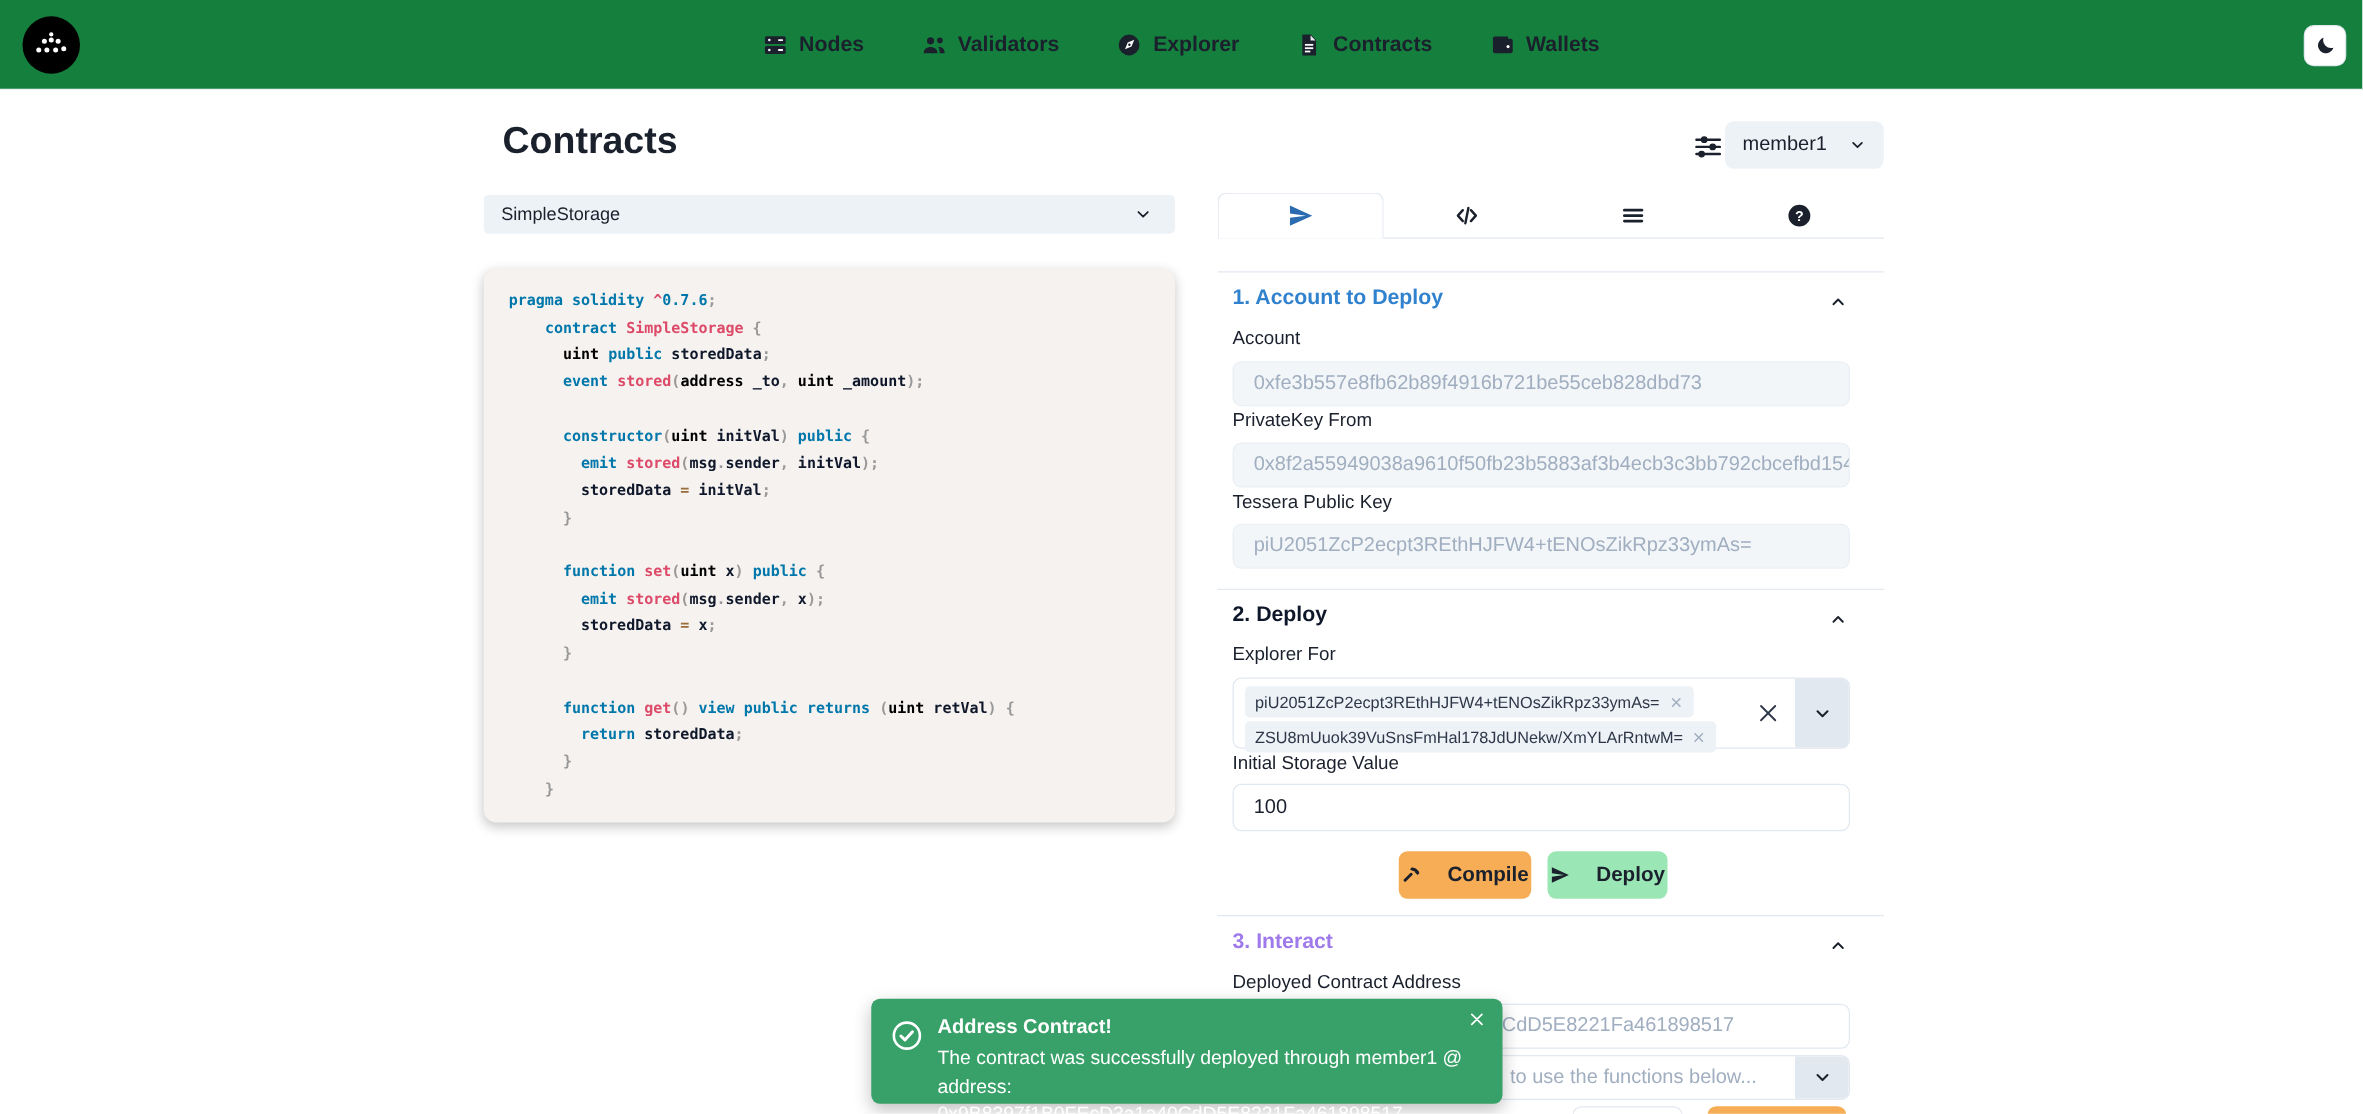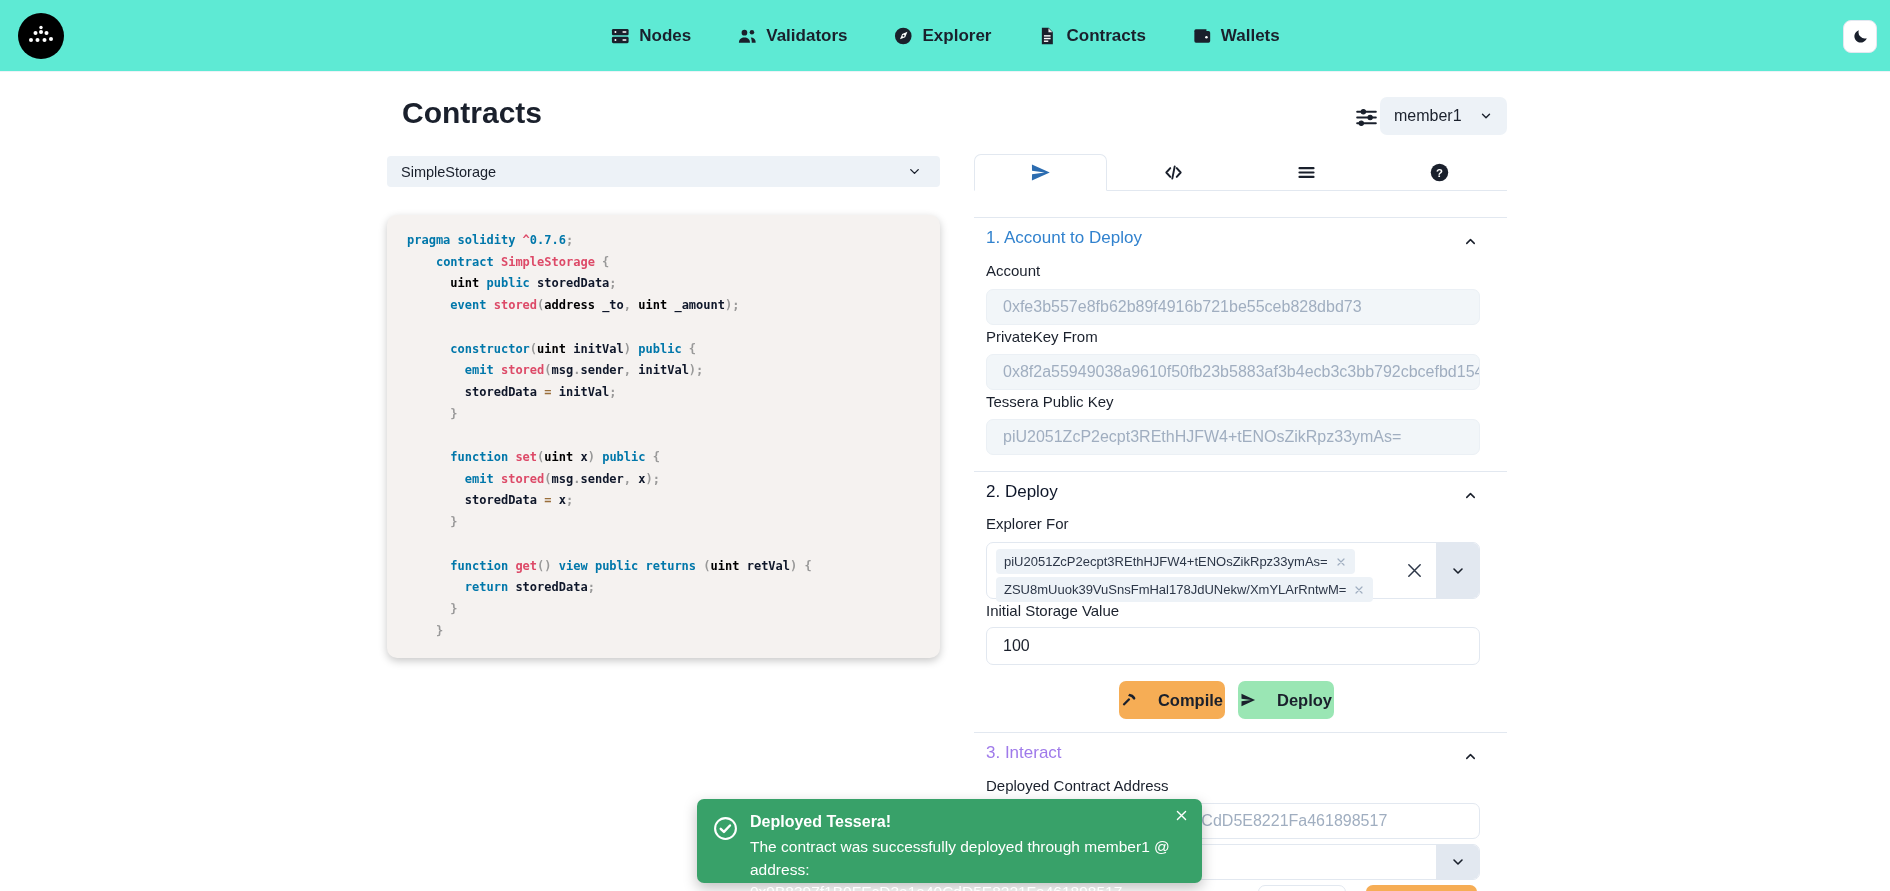--- a/index.html
+++ b/index.html
@@ -1,21 +1,21 @@
 <!DOCTYPE html>
 <html><head>
 <meta charset="utf-8">
 <style>
   * { margin:0; padding:0; box-sizing:border-box; }
   html,body { width:1890px; height:891px; }
   body { font-family:"Liberation Sans", sans-serif; background:#fff; color:#1A202C; position:relative; overflow:hidden; }
   svg { display:block; }
 
   
-  .header { position:absolute; left:0; top:0; width:1890px; height:72px; background:#5eead4; border-bottom:1px solid #EDF2F7; }
+  .header { position:absolute; left:0; top:0; width:1890px; height:72px; background:#15803d; border-bottom:1px solid #EDF2F7; }
   .logo { position:absolute; left:18px; top:13px; width:46px; height:46px; border-radius:50%; background:#000; }
   .nav { position:absolute; left:50%; top:0; transform:translateX(-50%); height:72px; display:flex; align-items:center; gap:46px; }
   .nav-item { display:flex; align-items:center; gap:9px; font-size:17px; font-weight:700; color:#1A202C; cursor:pointer; white-space:nowrap; }
   .nav-item .ic { width:20px; height:20px; }
   .theme-btn { position:absolute; left:1843px; top:20px; width:34px; height:33px; border:1px solid #E2E8F0; border-radius:8px; background:#fff; display:flex; align-items:center; justify-content:center; }
 
   
   .h1 { position:absolute; left:402px; top:96px; font-size:30px; font-weight:700; color:#1A202C; }
   .sliders { position:absolute; left:1354px; top:105px; width:25px; height:25px; color:#1A202C; }
   .member-btn { position:absolute; left:1380px; top:97px; height:38px; padding:0 14px; background:#EDF2F7; border-radius:7px; display:flex; align-items:center; gap:17px; font-size:16px; font-weight:500; color:#1A202C; }
@@ -29,21 +29,21 @@
   .code-line { font-family:"DejaVu Sans Mono", monospace; font-size:12px; line-height:21.7px; white-space:pre; font-weight:bold; color:#111; }
   .tok-k{color:#0077aa}.tok-f{color:#dd4a68}.tok-b{color:#000000}.tok-p{color:#999}.tok-o{color:#9a6e3a}.tok-n{color:#0f172a}.tok-t{color:#111}
 
   
   .tabbar { position:absolute; left:974px; top:154px; width:533px; height:37px; display:flex; border-bottom:1px solid #E2E8F0; }
   .tab { width:133px; height:37px; display:flex; align-items:center; justify-content:center; color:#1A202C; }
   .tab.active { background:#fff; border:1px solid #E2E8F0; border-bottom-color:#fff; border-radius:7px 7px 0 0; margin-bottom:-1px; color:#2B6CB0; }
   .tab .ic { width:21px; height:21px; }
 
   .section { position:absolute; left:974px; width:533px; border-top:1px solid #E2E8F0; }
-  .sec-title { position:absolute; left:12px; top:10px; font-size:17px; font-weight:400; }
+  .sec-title { position:absolute; left:12px; top:10px; font-size:17px; font-weight:700; }
   .sec-chev { position:absolute; right:29px; top:16px; width:15px; height:15px; color:#1A202C; }
   .flabel { position:absolute; left:12px; font-size:15px; font-weight:500; color:#1A202C; }
   .ro-input { position:absolute; left:12px; width:494px; height:36px; background:#F2F6F9; border:1px solid #EBF0F5; border-radius:7px; line-height:34px; padding:0 16px; font-size:16px; color:#A0AEC0; white-space:nowrap; overflow:hidden; }
   .w-input { position:absolute; left:12px; width:494px; height:38px; background:#fff; border:1px solid #E2E8F0; border-radius:7px; line-height:36px; padding:0 16px; font-size:16px; color:#1A202C; white-space:nowrap; overflow:hidden; }
 
   
   .mselect { position:absolute; left:12px; top:70px; width:494px; height:57px; background:#fff; border:1px solid #E2E8F0; border-radius:7px; }
   .tag { position:absolute; left:9px; height:25px; background:#EDF2F7; border-radius:4px; display:flex; align-items:center; gap:7px; padding:0 8px; font-size:13px; color:#2D3748; white-space:nowrap; }
   .tag .tx { width:12px; height:12px; color:#A0AEC0; }
   .ms-clear { position:absolute; right:54px; top:17px; width:21px; height:21px; color:#2D3748; }
@@ -321,39 +321,40 @@
 <div class="section" style="top:732px;height:159px">
   <div class="sec-title" style="color:#9F7AEA">3. Interact</div>
   <span class="sec-chev">
     <svg viewBox="0 0 24 24" fill="none" stroke="currentColor" stroke-width="2.4" stroke-linecap="round" stroke-linejoin="round">
         <path d="M6 15l6-6 6 6"></path>
       </svg>
   </span>
   <div class="flabel" style="top:44px">Deployed Contract Address</div>
   <div class="w-input" style="top:70px;height:36px;line-height:34px;color:#A0AEC0">0x9B8397f1B0FEcD3a1a40CdD5E8221Fa461898517</div>
   <div class="fn-select">
+    <div class="fn-ph">to use the functions below...</div>
     <div class="fn-chev-seg">
       <span class="ic">
         <svg viewBox="0 0 24 24" fill="none" stroke="currentColor" stroke-width="2.4" stroke-linecap="round" stroke-linejoin="round">
             <path d="M6 9l6 6 6-6"></path>
           </svg>
       </span>
     </div>
   </div>
   <div class="sliver-outline"></div>
   <div class="sliver-orange"></div>
 </div>
 
 <div class="toast">
   <span class="toast-ic">
     <svg viewBox="0 0 24 24">
         <circle cx="12" cy="12" r="10" fill="none" stroke="#fff" stroke-width="2"></circle>
         <path d="M7.4 12.3l3.1 3 5.8-6.2" fill="none" stroke="#fff" stroke-width="2.3" stroke-linecap="round" stroke-linejoin="round"></path>
       </svg>
   </span>
-  <div class="toast-title">Deployed Tessera!</div>
+  <div class="toast-title">Address Contract!</div>
   <div class="toast-msg">The contract was successfully deployed through member1 @ address: 0x9B8397f1B0FEcD3a1a40CdD5E8221Fa461898517</div>
   <span class="toast-close">
     <svg viewBox="0 0 24 24" fill="none" stroke="currentColor" stroke-width="2.2" stroke-linecap="round">
         <path d="M5.5 5.5l13 13M18.5 5.5l-13 13"></path>
       </svg>
   </span>
 </div>
 
 </body></html>

